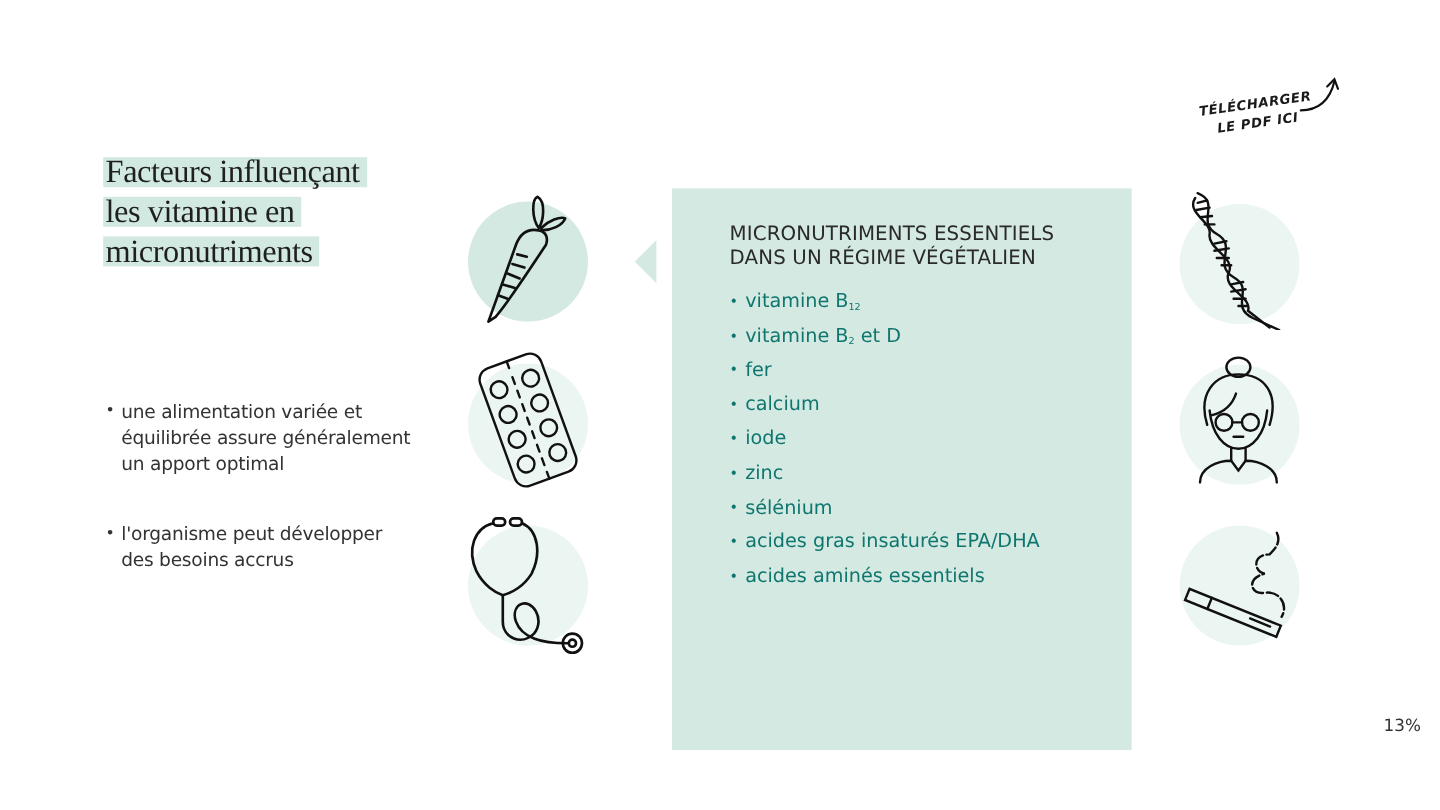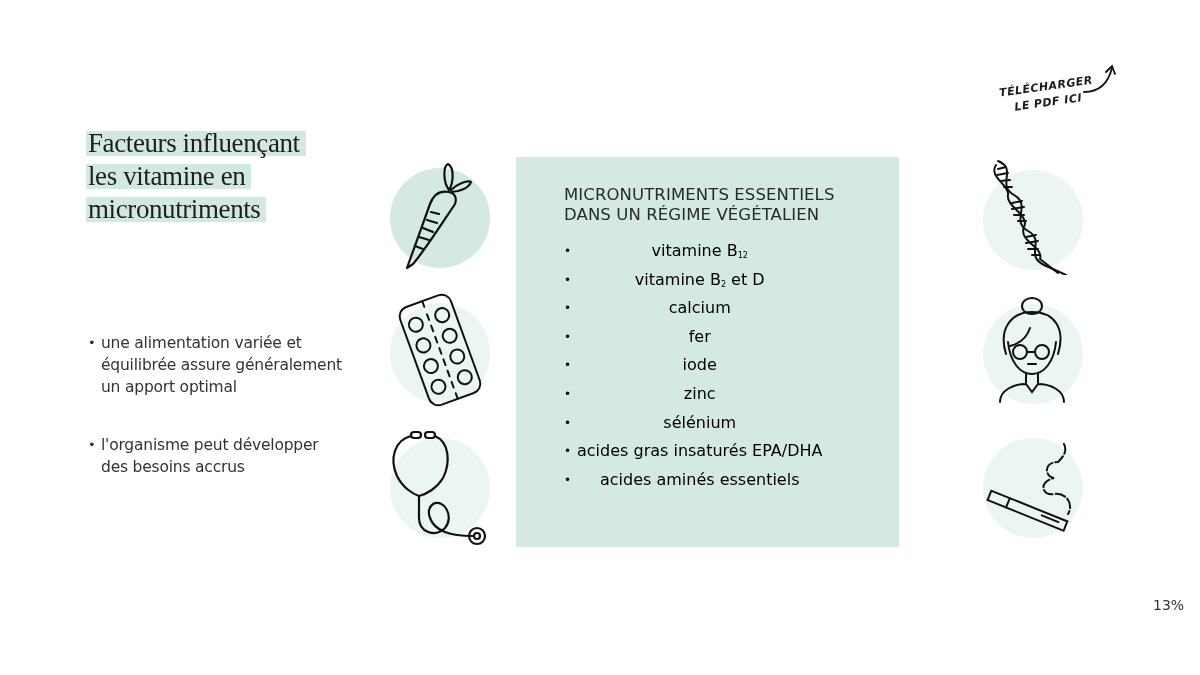--- a/index.html
+++ b/index.html
@@ -19,36 +19,36 @@
       position: relative; padding-left: 13px; font-size: 15.5px; line-height: 22px;
       color: #333; margin-bottom: 6px; letter-spacing: -0.2px; margin-top: 36px;
     }
     .left-list li::before { content: "•"; position: absolute; left: 0; top: 0; font-size: 13px; }
 
     .icon-wrap { position: absolute; width: 110px; height: 120px; }
     .icon-wrap .circle { position: absolute; border-radius: 50%; }
     .icon-wrap svg { position: absolute; left: 0; top: 0; }
 
     .panel {
-      position: absolute; left: 516px; top: 157px; width: 383px; height: 390px;
+      position: absolute; left: 560px; top: 157px; width: 383px; height: 468px;
       background: #d3e9e2;
     }
     .notch {
       position: absolute; left: 529px; top: 200px; width: 0; height: 0;
       border-top: 18px solid transparent; border-bottom: 18px solid transparent;
       border-right: 18px solid #d3e9e2;
     }
     .panel-title {
       position: absolute; left: 48px; top: 28px; font-size: 16.5px; line-height: 20px;
       color: #2a2a2a; letter-spacing: 0.1px; text-transform: uppercase;
     }
     .panel-list { position: absolute; left: 48px; top: 84px; list-style: none; }
     .panel-list li {
       position: relative; padding-left: 13px; font-size: 16px; line-height: 20px;
-      height: 28.6px; color: #000000; text-align: center;
+      height: 28.6px; color: #0f766e;
     }
     .panel-list li::before { content: "•"; position: absolute; left: 0; top: 0; font-size: 12px; }
     .panel-list sub { font-size: 8px; vertical-align: -2px; }
 
     .download {
       position: absolute; left: 1000px; top: 79px; transform: rotate(-8deg);
       font-family: "DejaVu Sans", sans-serif; font-style: italic; font-weight: bold;
       font-size: 11px; line-height: 16px; color: #1a1a1a; text-align: center; letter-spacing: 0.5px;
       text-decoration: none;
     }
@@ -118,22 +118,22 @@
 
 <div class="notch"></div>
 <div class="panel">
   <div class="panel-title">
     <div>MICRONUTRIMENTS ESSENTIELS</div>
     <div>DANS UN RÉGIME VÉGÉTALIEN</div>
   </div>
   <ul class="panel-list">
     <li><span>vitamine B</span><sub>12</sub><span></span></li>
     <li><span>vitamine B</span><sub>2</sub><span> et D</span></li>
+    <li>fer</li>
     <li>calcium</li>
-    <li>fer</li>
     <li>iode</li>
     <li>zinc</li>
     <li>sélénium</li>
     <li>acides gras insaturés EPA/DHA</li>
     <li>acides aminés essentiels</li>
   </ul>
 </div>
 
 <div class="icon-wrap" style="left:978px; top:155px;">
   <div class="circle" style="left:5px; top:15px; width:100px; height:100px; background:#ebf5f1;"></div>

